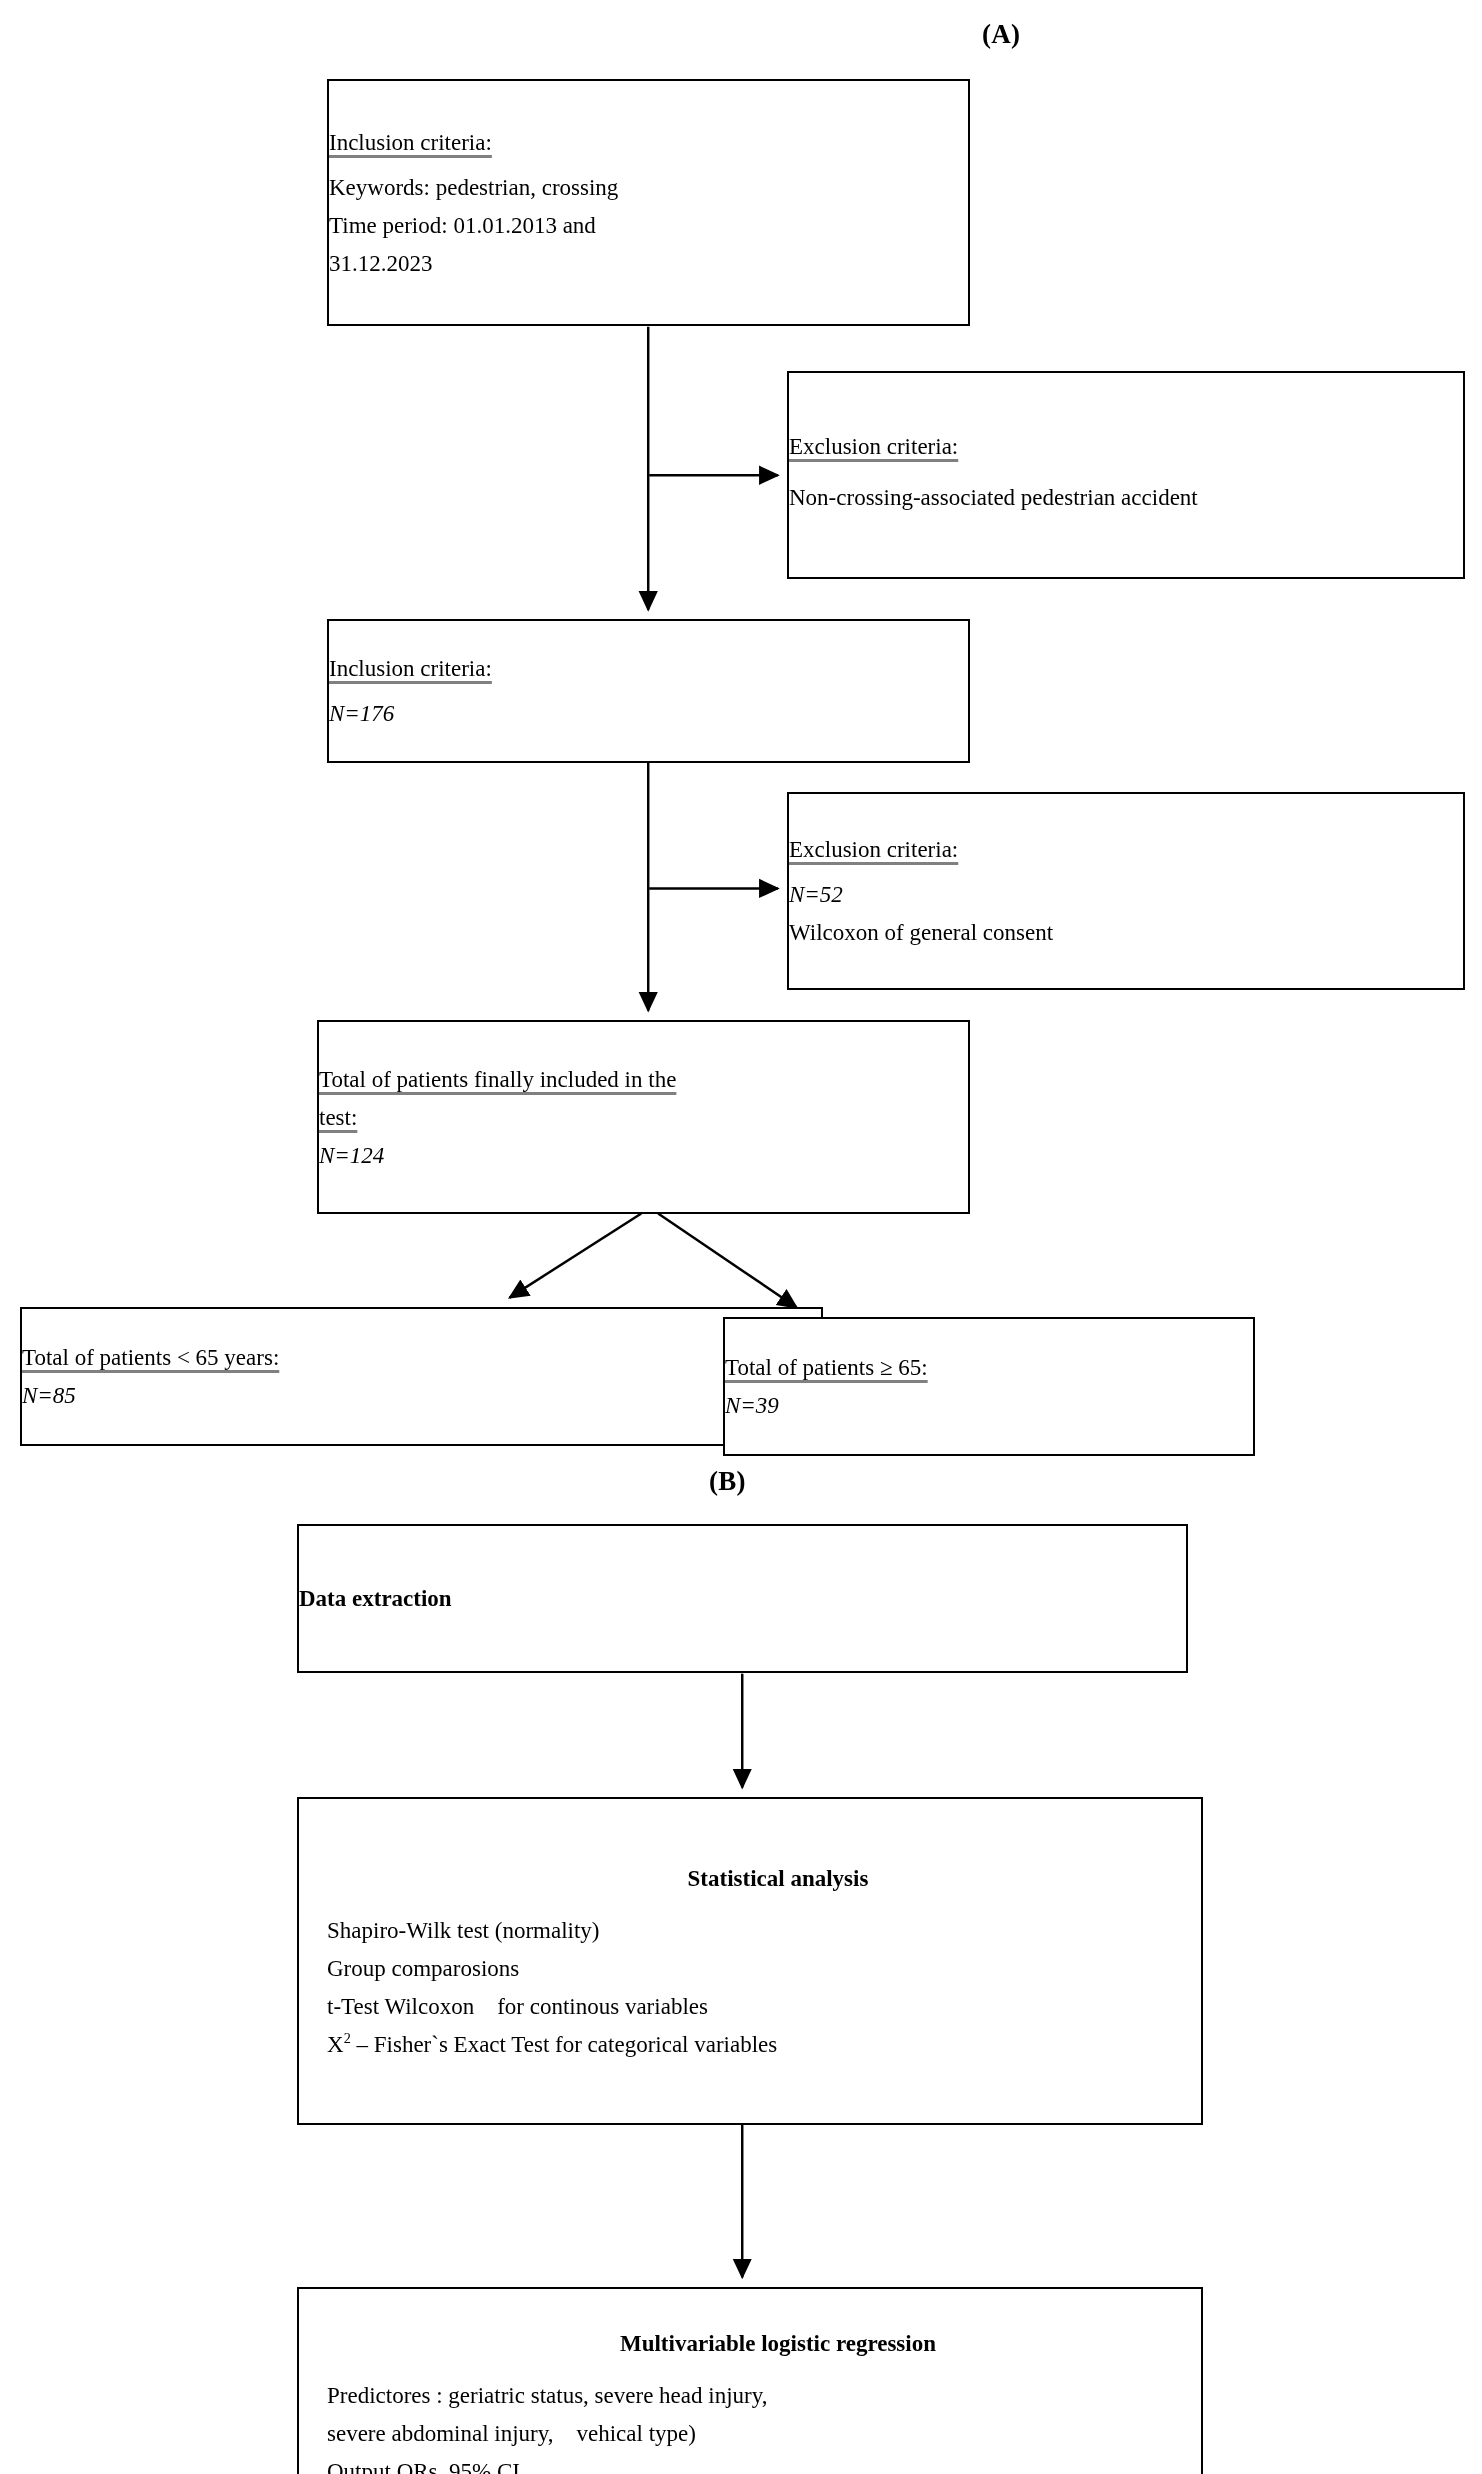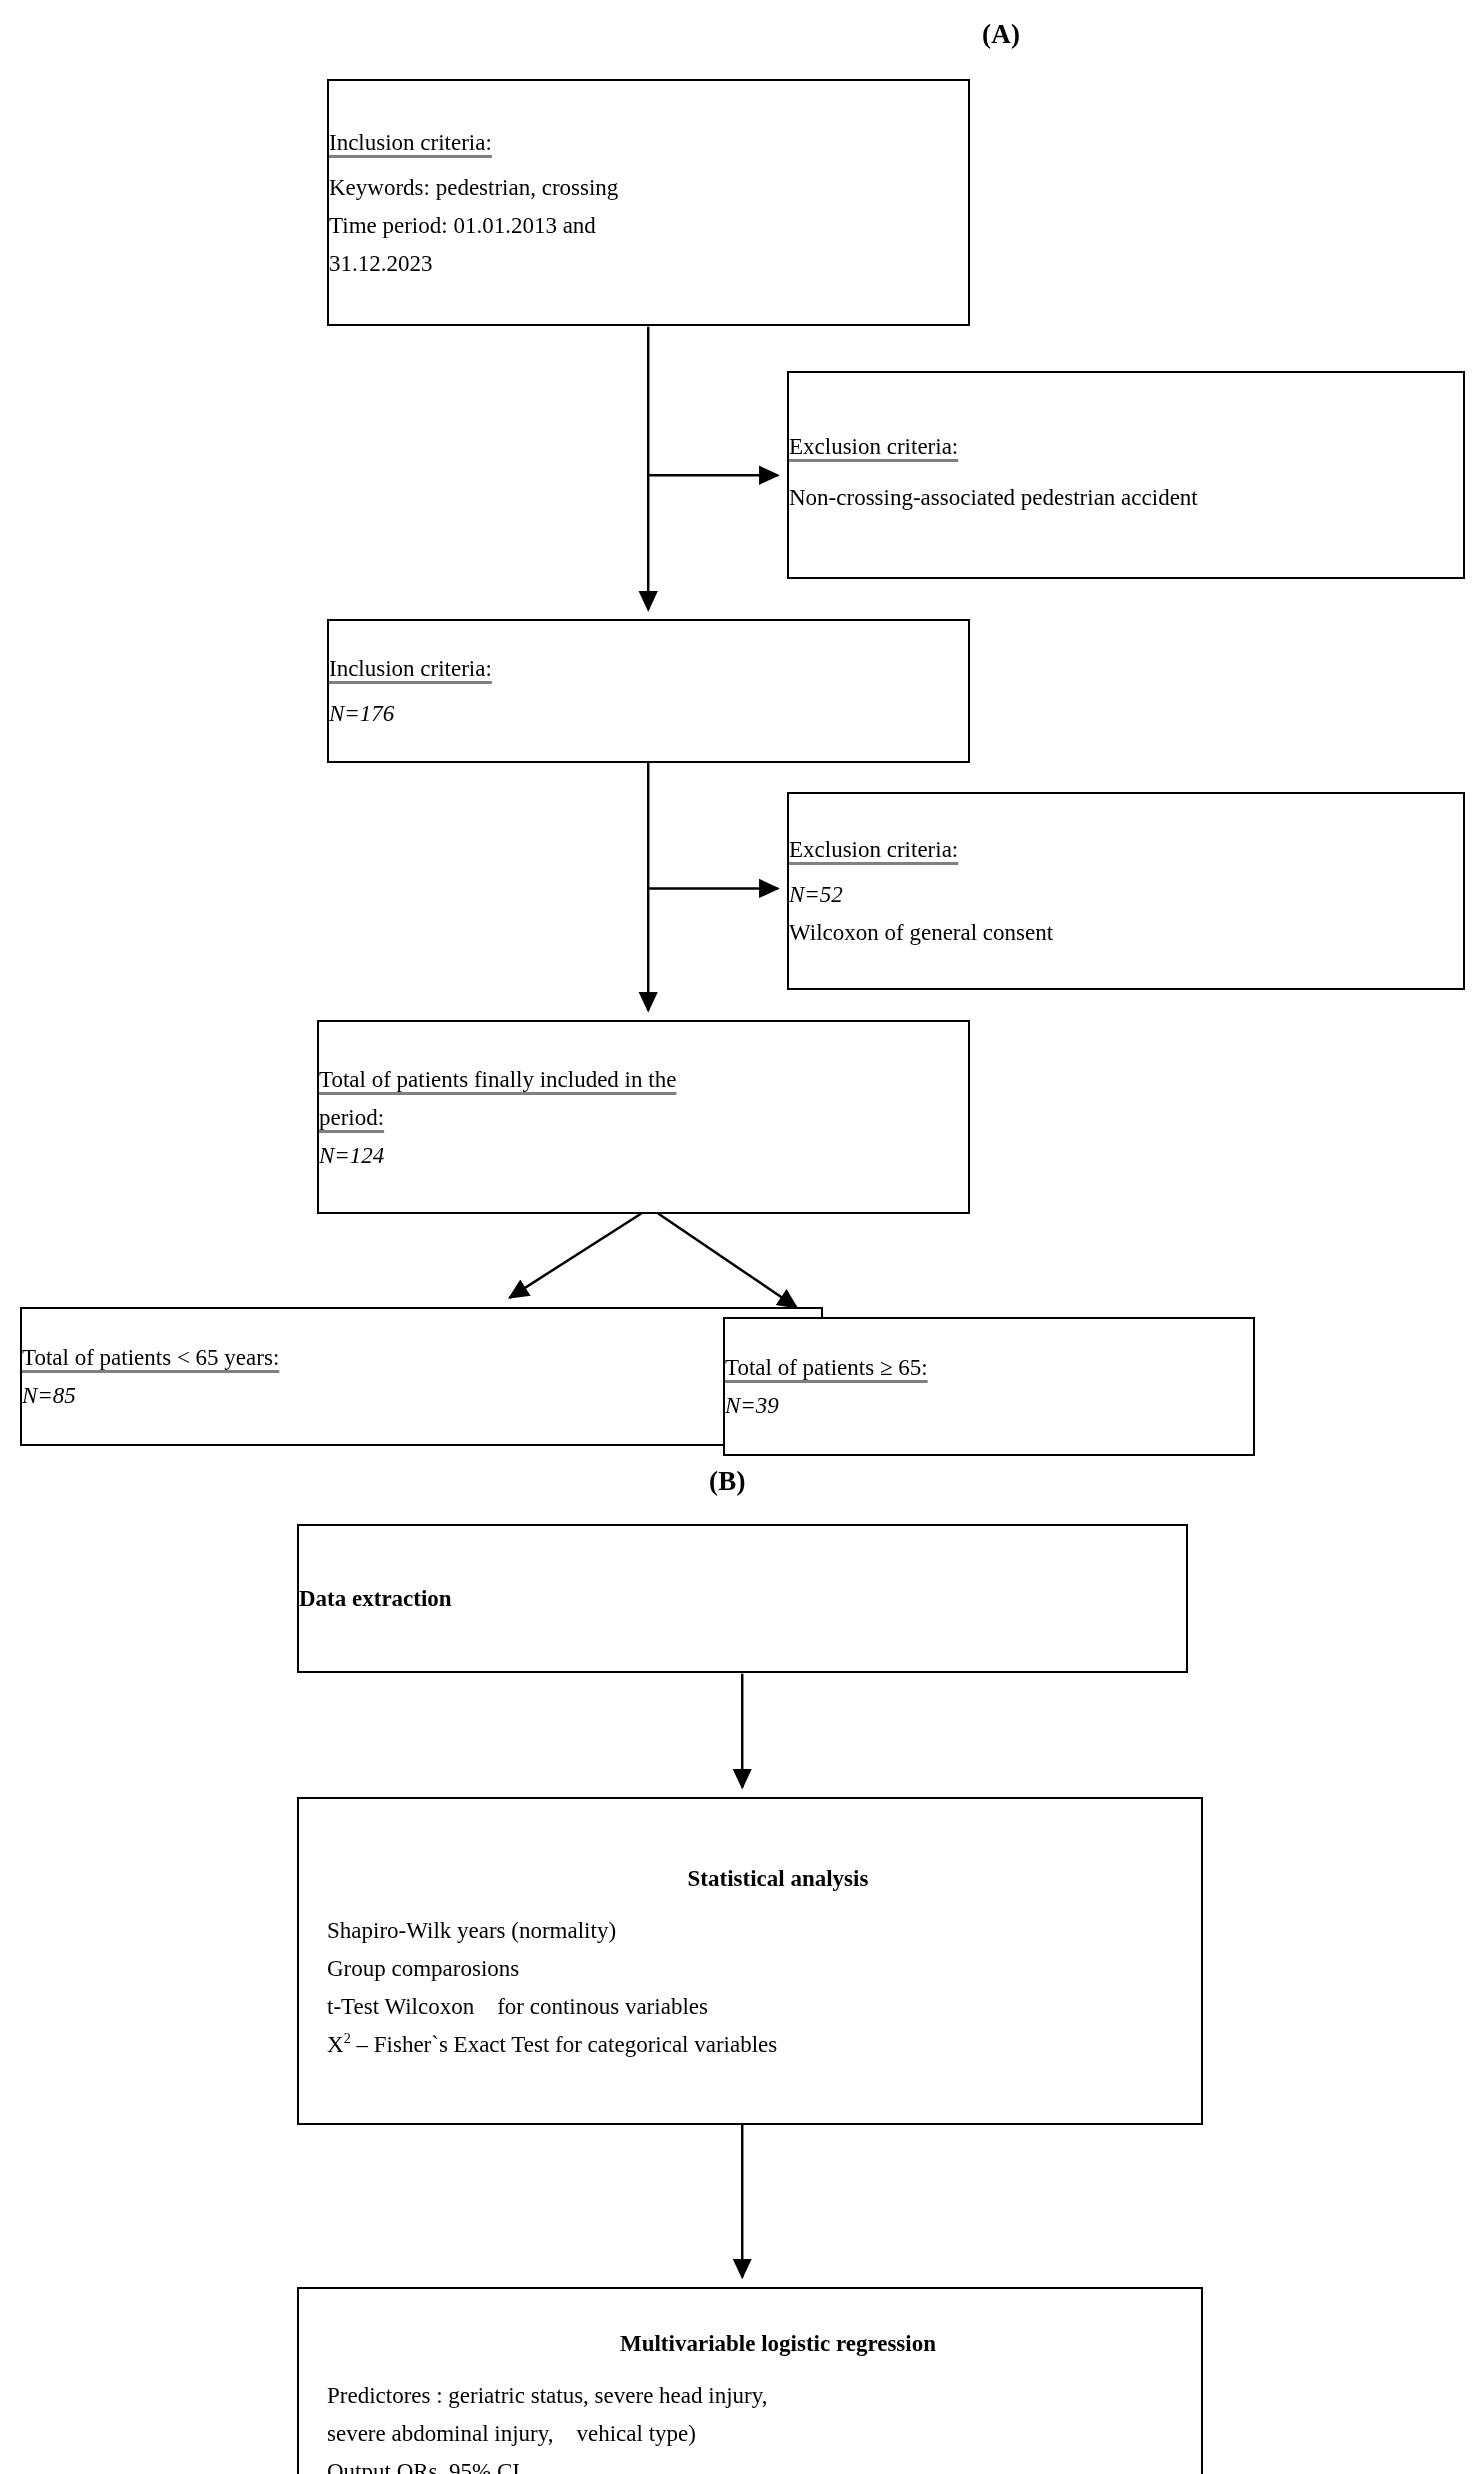--- a/index.html
+++ b/index.html
@@ -156,21 +156,21 @@
       <div class="line it">N=52</div>
       <div class="spacer-sm"></div>
       <div class="line">Wilcoxon of general consent</div>
     </div>
   </div>
 
   <div class="box center" style="left:317px;top:1020px;width:653px;height:194px;">
     <div class="lines">
       <div class="line ul">Total of patients finally included in the</div>
       <div class="spacer-sm"></div>
-      <div class="line ul">period:</div>
+      <div class="line ul">test:</div>
       <div class="spacer-sm"></div>
       <div class="line it">N=124</div>
     </div>
   </div>
 
   <div class="box center" style="left:20px;top:1307px;width:803px;height:139px;">
     <div class="lines">
       <div class="line ul">Total of patients &lt; 65 years:</div>
       <div class="spacer-sm"></div>
       <div class="line it">N=85</div>
@@ -190,21 +190,21 @@
   <div class="box center" style="left:297px;top:1524px;width:891px;height:149px;font-family:Liberation Serif, serif;">
     <div class="lines">
       <div class="line bold">Data extraction</div>
     </div>
   </div>
 
   <div class="box left-align" style="left:297px;top:1797px;width:906px;height:328px;">
     <div class="lines">
       <div class="line bold" style="align-self:center;">Statistical analysis</div>
       <div class="spacer-lg"></div>
-      <div class="line">Shapiro-Wilk years (normality)</div>
+      <div class="line">Shapiro-Wilk test (normality)</div>
       <div class="spacer-sm"></div>
       <div class="line">Group comparosions</div>
       <div class="spacer-sm"></div>
       <div class="line" style="white-space:pre;">t-Test Wilcoxon    for continous variables</div>
       <div class="spacer-sm"></div>
       <div class="line"><span>X</span><sup>2</sup><span> – Fisher`s Exact Test for categorical variables</span></div>
     </div>
   </div>
 
   <div class="box left-align" style="left:297px;top:2287px;width:906px;height:313px;

